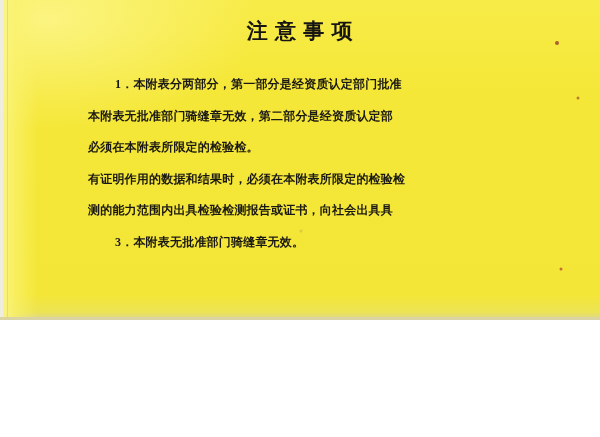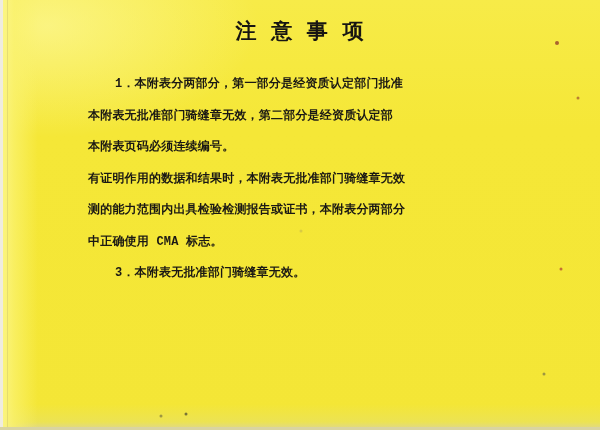--- a/index.html
+++ b/index.html
@@ -3,23 +3,23 @@
 <meta charset="utf-8">
 <style>
   html, body {
     margin: 0;
     padding: 0;
     background: #ffffff;
   }
   .page {
     position: relative;
     width: 600px;
-    height: 430px;
+    height: 320px;
     overflow: hidden;
-    font-family: Liberation Mono, monospace;
+    font-family: Liberation Serif, serif;
     
     background:
       linear-gradient(90deg, rgba(252,246,140,0.95) 0px, rgba(250,242,110,0.75) 14px, rgba(250,242,110,0) 38px),
       radial-gradient(ellipse 300px 160px at 8% 6%, rgba(253,249,160,0.65), rgba(253,249,160,0) 70%),
       linear-gradient(0deg, #ddd694 0px, #ece353 8px, rgba(236,227,83,0) 26px),
       linear-gradient(180deg, #f7eb48 0%, #f5e737 30%, #f4e636 100%);
   }
   .left-strip {
     position: absolute;
     left: 0; top: 0;
@@ -90,27 +90,26 @@
   <div class="left-strip"></div>
   <div class="crease-line"></div>
 
   <div class="title">注 意 事 项</div>
 
   <div class="text-block">
 
     <div class="paragraph">
       <div class="line first">1．本附表分两部分，第一部分是经资质认定部门批准</div>
       <div class="line">本附表无批准部门骑缝章无效，第二部分是经资质认定部</div>
-      <div class="line">本附表页码必须连续编号。</div>
+      <div class="line">必须在本附表所限定的检验检。</div>
     </div>
 
     <div class="paragraph">
-      <div class="line">有证明作用的数据和结果时，本附表无批准部门骑缝章无效</div>
-      <div class="line">测的能力范围内出具检验检测报告或证书，本附表分两部分</div>
-      <div class="line">中正确使用 CMA 标志。</div>
+      <div class="line">有证明作用的数据和结果时，必须在本附表所限定的检验检</div>
+      <div class="line">测的能力范围内出具检验检测报告或证书，向社会出具具</div>
     </div>
 
     <div class="paragraph gap-before">
       <div class="line first">3．本附表无批准部门骑缝章无效。</div>
     </div>
 
     <div class="paragraph">
     </div>
 
   </div>

